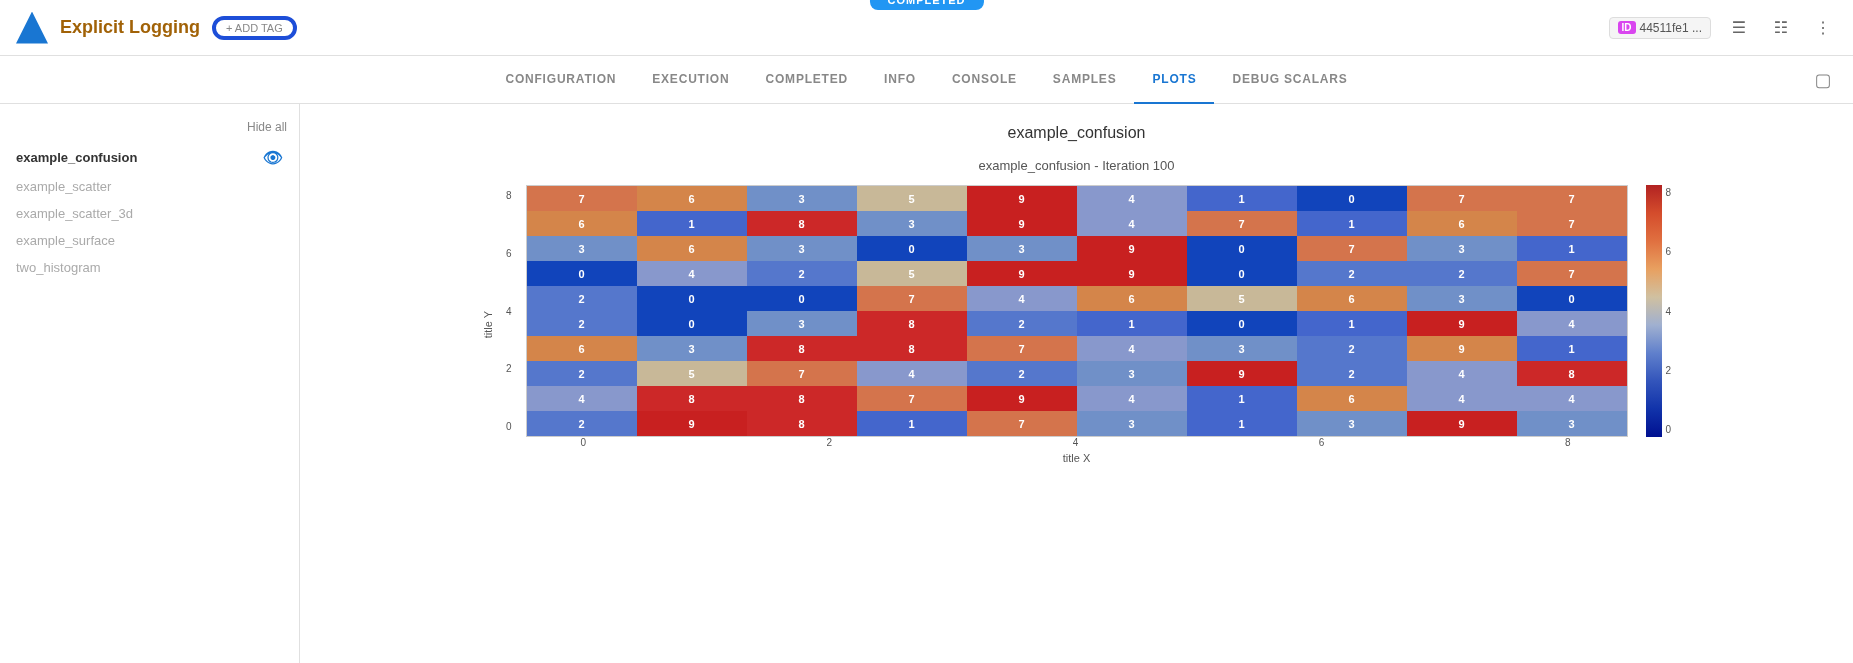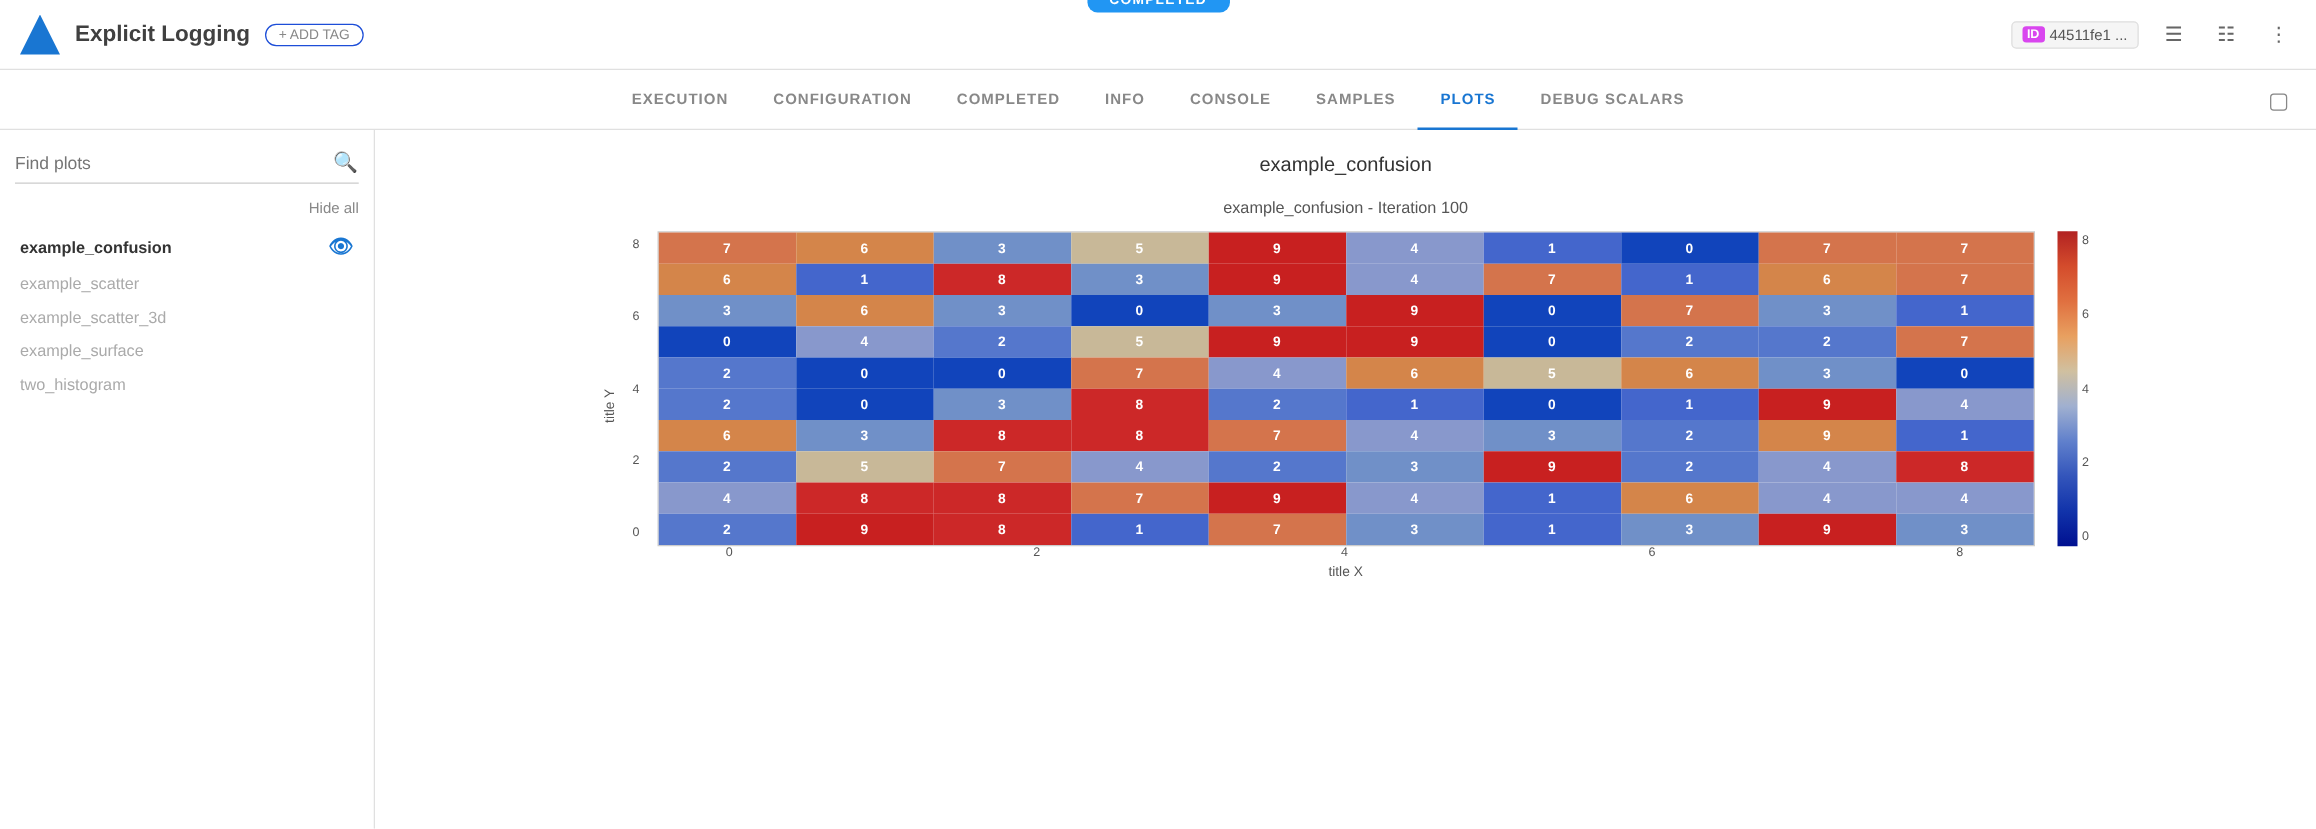--- a/index.html
+++ b/index.html
@@ -17,25 +17,25 @@
     .top-bar-logo {
       width: 32px; height: 32px;
       background: #1976d2;
       clip-path: polygon(50% 0%, 0% 100%, 100% 100%);
       margin-right: 12px;
       flex-shrink: 0;
     }
     .top-bar-title {
       font-size: 18px;
       font-weight: 600;
-      color: #404040;
+      color: #a16207;
     }
     .top-bar-tag {
       margin-left: 12px;
-      border: 1px solid #1d4ed8;
+      border: 4px solid #1d4ed8;
       border-radius: 12px;
       padding: 2px 10px;
       font-size: 11px;
       color: #888;
       cursor: pointer;
     }
     .completed-badge {
       position: absolute;
       left: 50%;
       transform: translateX(-50%);
@@ -277,38 +277,34 @@
       <span style="font-size:10px;font-weight:700;background:#d946ef;color:#fff;padding:1px 4px;border-radius:3px;">ID</span>
       <span>44511fe1 ...</span>
     </div>
     <div class="icon-btn">☰</div>
     <div class="icon-btn">☷</div>
     <div class="icon-btn">⋮</div>
   </div>
 </div>
 
 <div class="nav-tabs">
+  <div class="nav-tab">CONFIGURATION</div>
   <div class="nav-tab">EXECUTION</div>
-  <div class="nav-tab">CONFIGURATION</div>
   <div class="nav-tab">COMPLETED</div>
   <div class="nav-tab">INFO</div>
   <div class="nav-tab">CONSOLE</div>
   <div class="nav-tab">SAMPLES</div>
   <div class="nav-tab active">PLOTS</div>
   <div class="nav-tab">DEBUG SCALARS</div>
   <div class="nav-tab-right-icon icon-btn">▢</div>
 </div>
 
 <div class="main-layout">
 
   <div class="sidebar">
-    <div class="search-box">
-      <input class="search-input" type="text" placeholder="Find plots" style="">
-      <span class="search-icon">🔍</span>
-    </div>
     <div class="hide-all">Hide all</div>
     <div class="sidebar-item active">
       <span>example_confusion</span>
       <span class="eye-icon">👁</span>
     </div>
     <div class="sidebar-item">
       <span>example_scatter</span>
     </div>
     <div class="sidebar-item">
       <span>example_scatter_3d</span>

